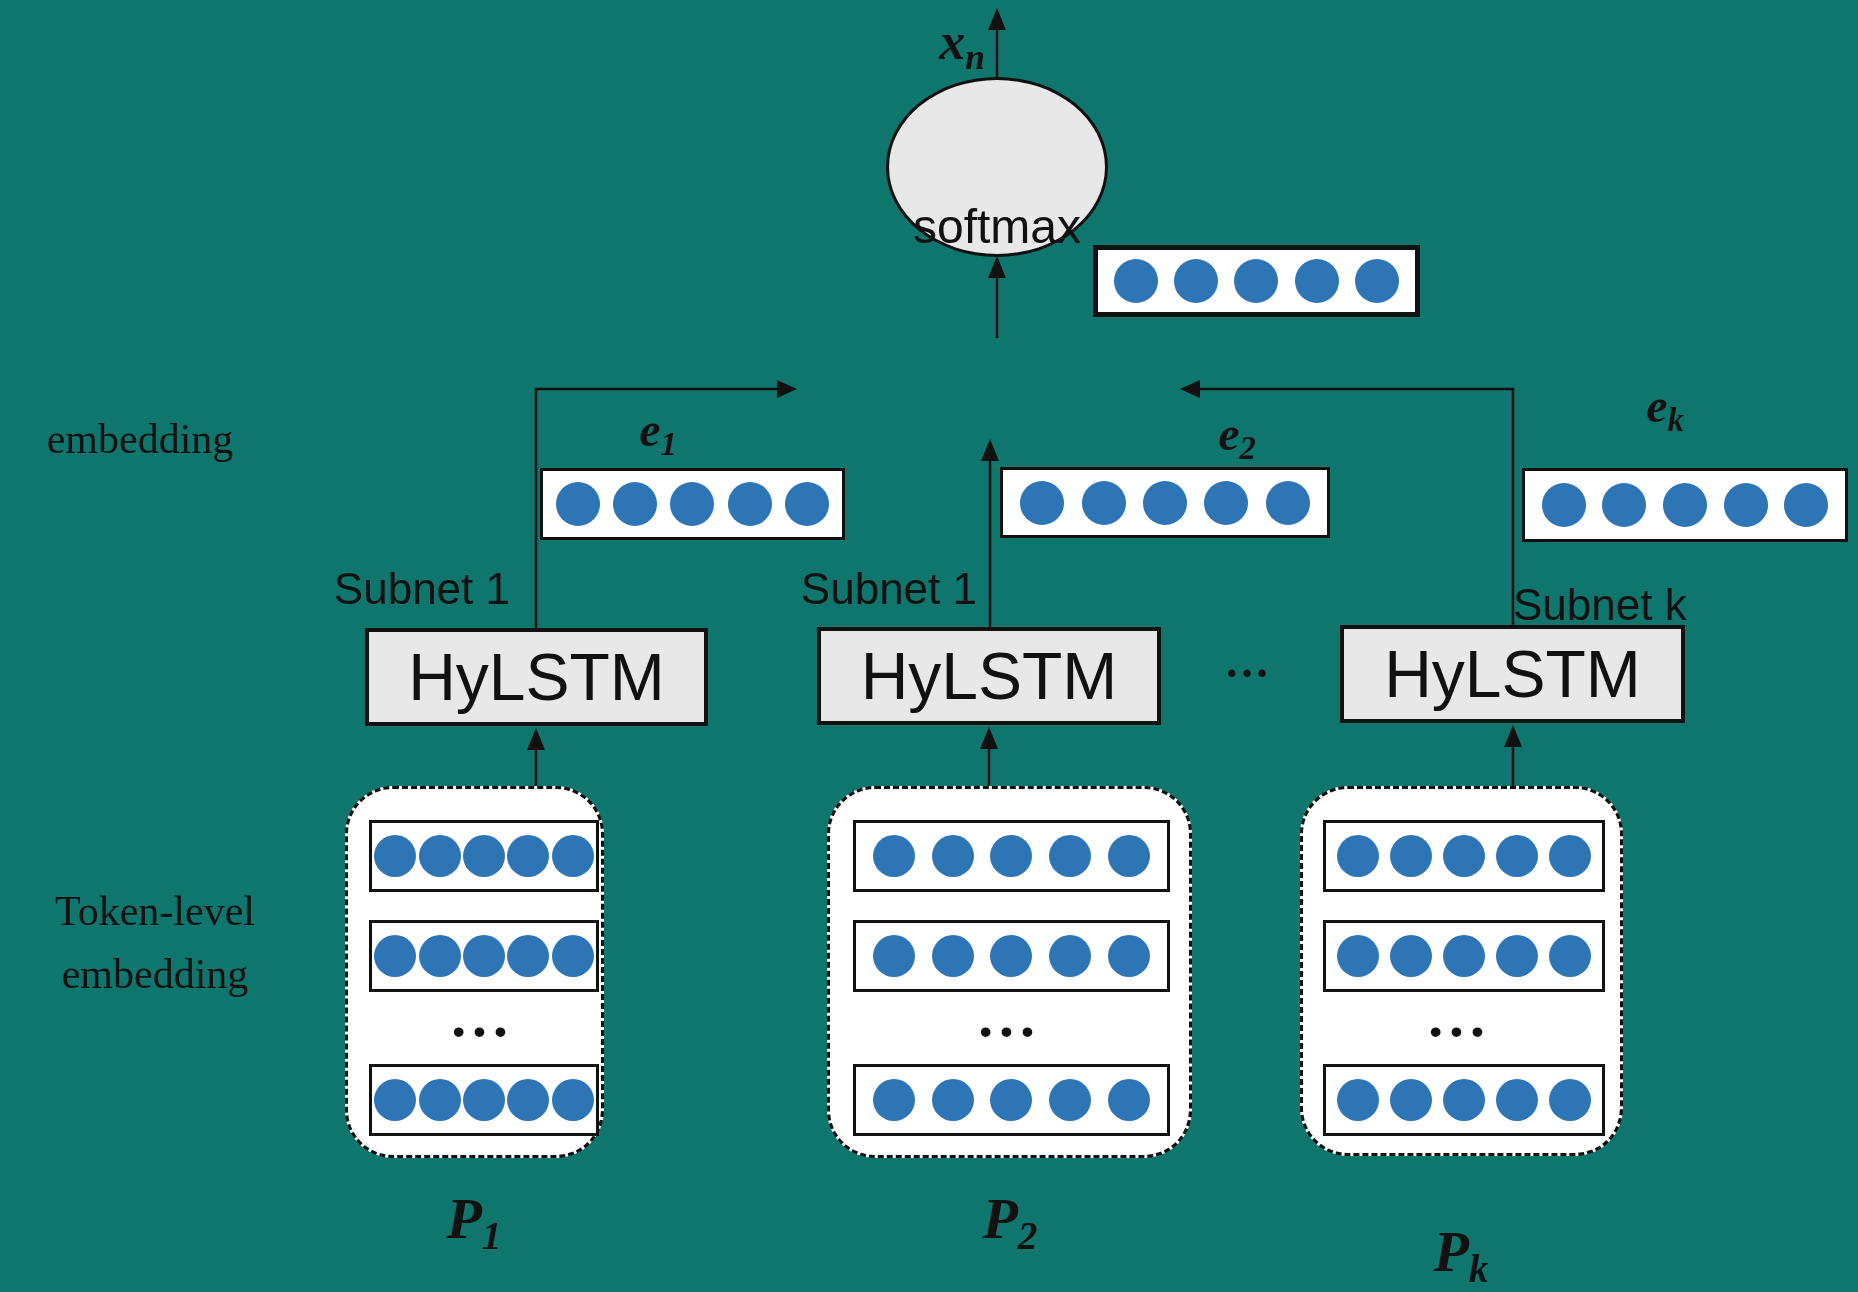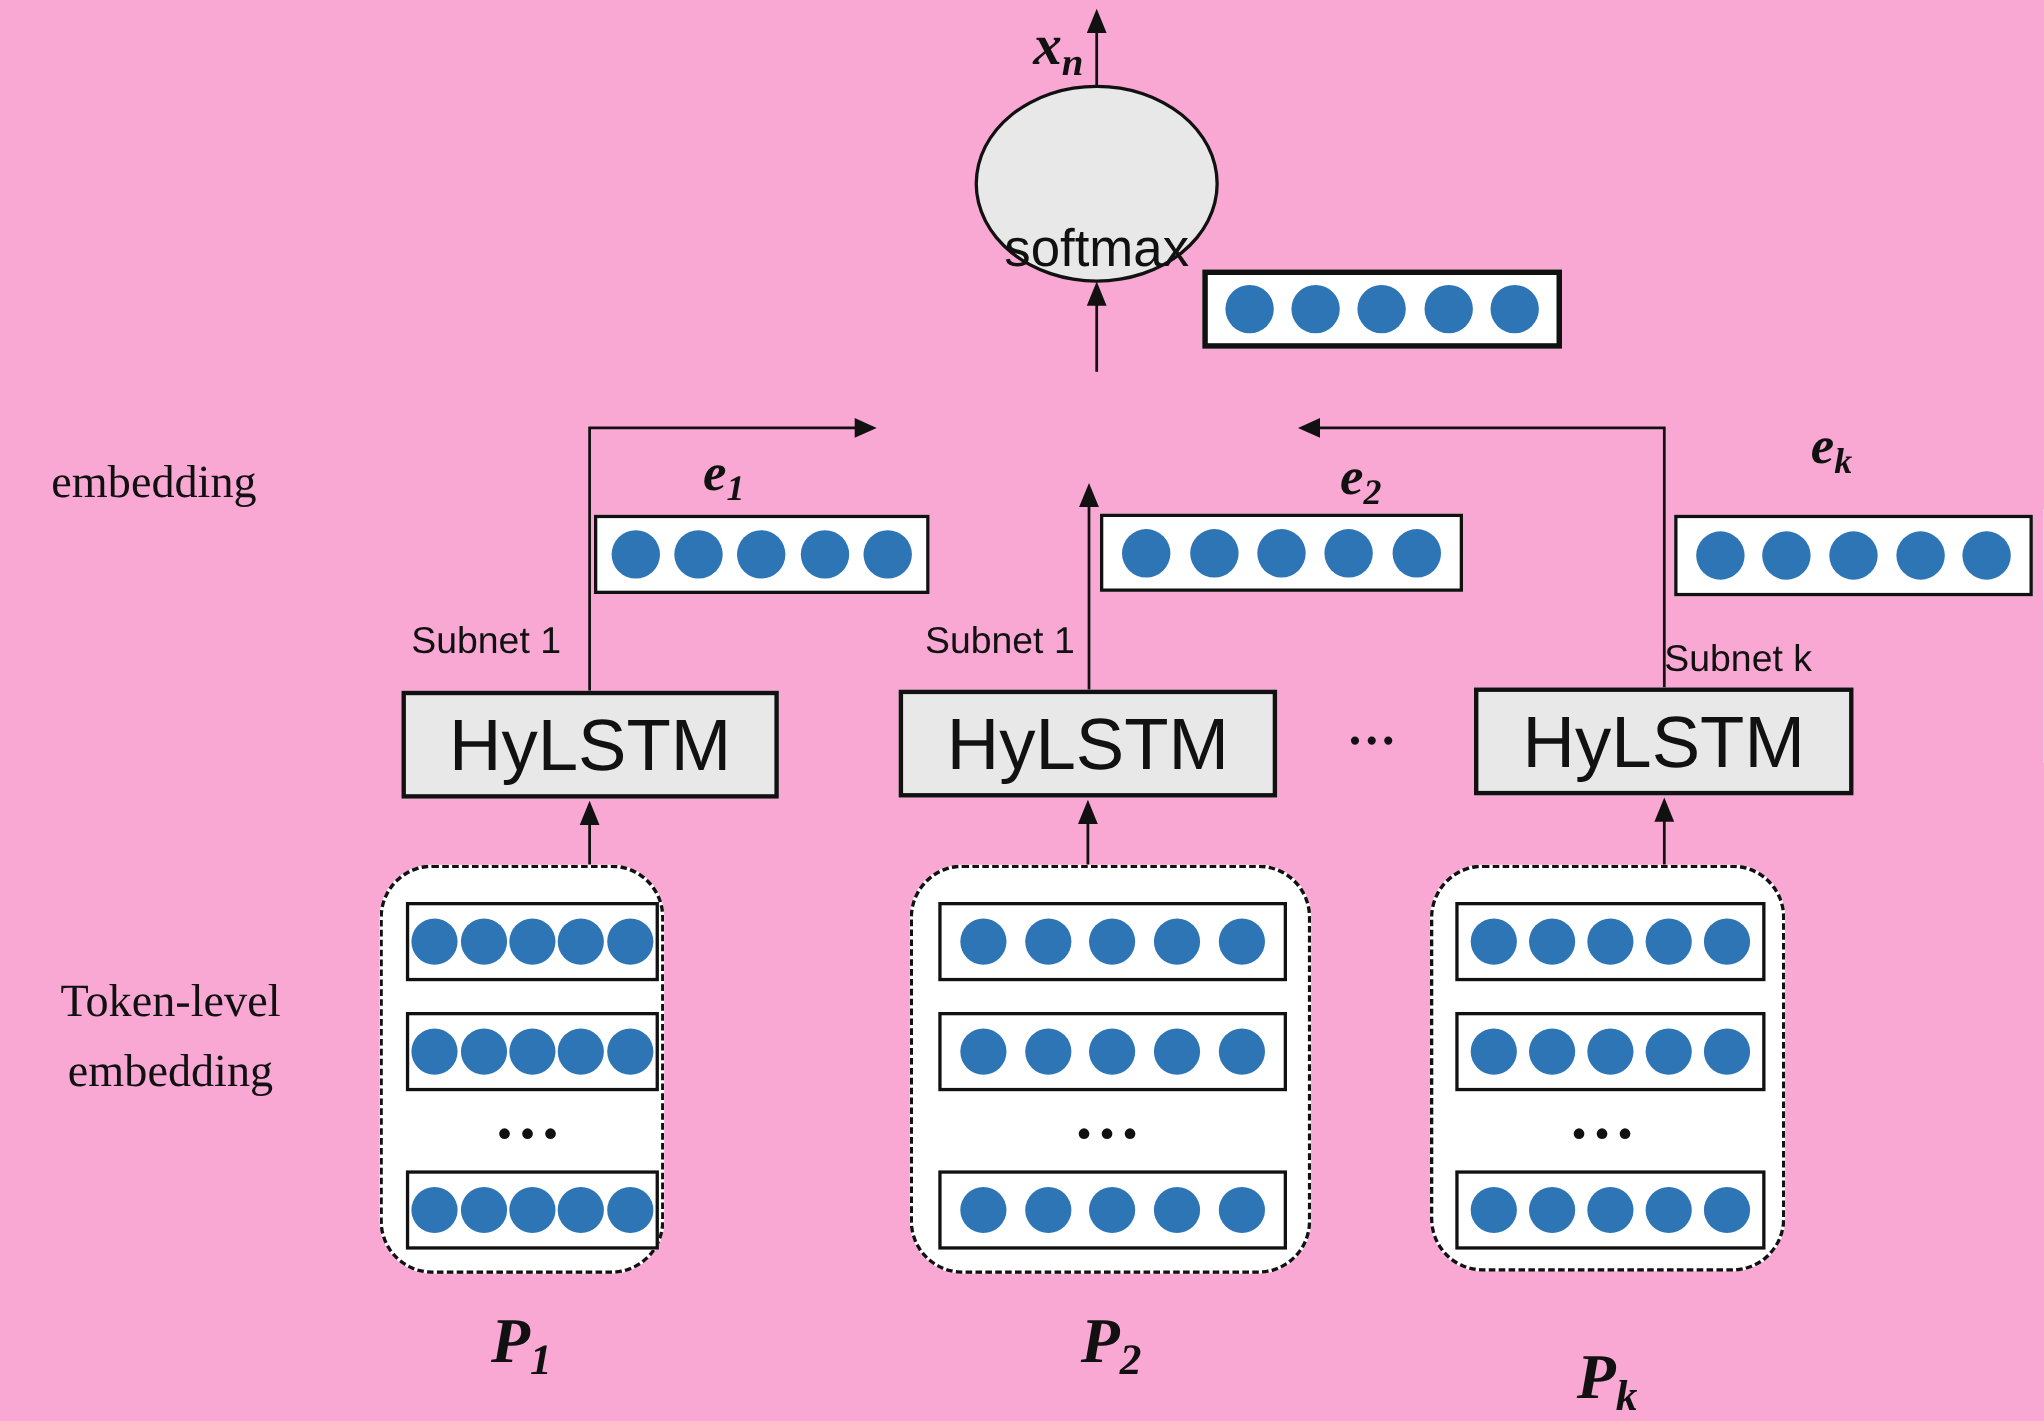--- a/index.html
+++ b/index.html
@@ -1,17 +1,17 @@
 <!DOCTYPE html>
 <html style="--dot: #2e75b6; --fill: #e9e8e8;"><head>
 <meta charset="utf-8">
 <style>
   :root { --dot:#2e75b6; --fill:#e9e8e8; --ink:#111; }
   html,body { margin:0; padding:0; background:#fff; }
-  #app { position:relative; width:1858px; height:1292px; background:#f9a8d4; overflow:hidden;
+  #app { position:relative; width:1858px; height:1292px; background:#0f766e; overflow:hidden;
          font-family:"Liberation Sans", sans-serif; color:var(--ink); }
   .abs { position:absolute; }
   svg.overlay { position:absolute; left:0; top:0; z-index:1; }
   svg.overlay line, svg.overlay polyline { stroke:var(--ink); stroke-width:2.5; fill:none; }
   svg.overlay polygon { fill:var(--ink); }
 
   .node { box-sizing:border-box; background:var(--fill); border:3px solid var(--ink);
           display:flex; align-items:center; justify-content:center; z-index:2; }
   .softmax { border-radius:50%; font-size:48px;align-items:flex-end; }
   .graybox { border-width:4px; }
@@ -22,21 +22,21 @@
             display:flex; align-items:center; justify-content:space-evenly; z-index:2; }
   .vecbox.thick { border-width:5px; }
   .dot { width:44px; height:44px; border-radius:50%; background:var(--dot); flex:0 0 auto; }
   .rowbox .dot { width:42px; height:42px; }
 
   .dashed { box-sizing:border-box; border:3px dashed var(--ink); border-radius:48px;
             background:#fff; z-index:1; }
 
   .serif2 { font-family:"Liberation Serif", serif; font-size:42px; line-height:1.5;
             text-align:center; z-index:2; }
-  .subnet { font-size:34px; z-index:2; }
+  .subnet { font-size:44px; z-index:2; }
   .mathlab { font-family:"Liberation Serif", serif; font-style:italic; font-weight:600;
              z-index:2; white-space:nowrap; }
   .mathlab .sub { font-size:0.68em; vertical-align:-0.28em; }
   .e-lab { font-size:48px; text-align:center; }
   .p-lab { font-size:58px; text-align:center; }
   .xn-lab { font-size:52px; text-align:right; }
   .ellip { font-weight:bold; letter-spacing:9px; text-align:center; z-index:2; color:var(--ink); }
   .ellip.small { letter-spacing:6px; }
 </style>
 </head>

